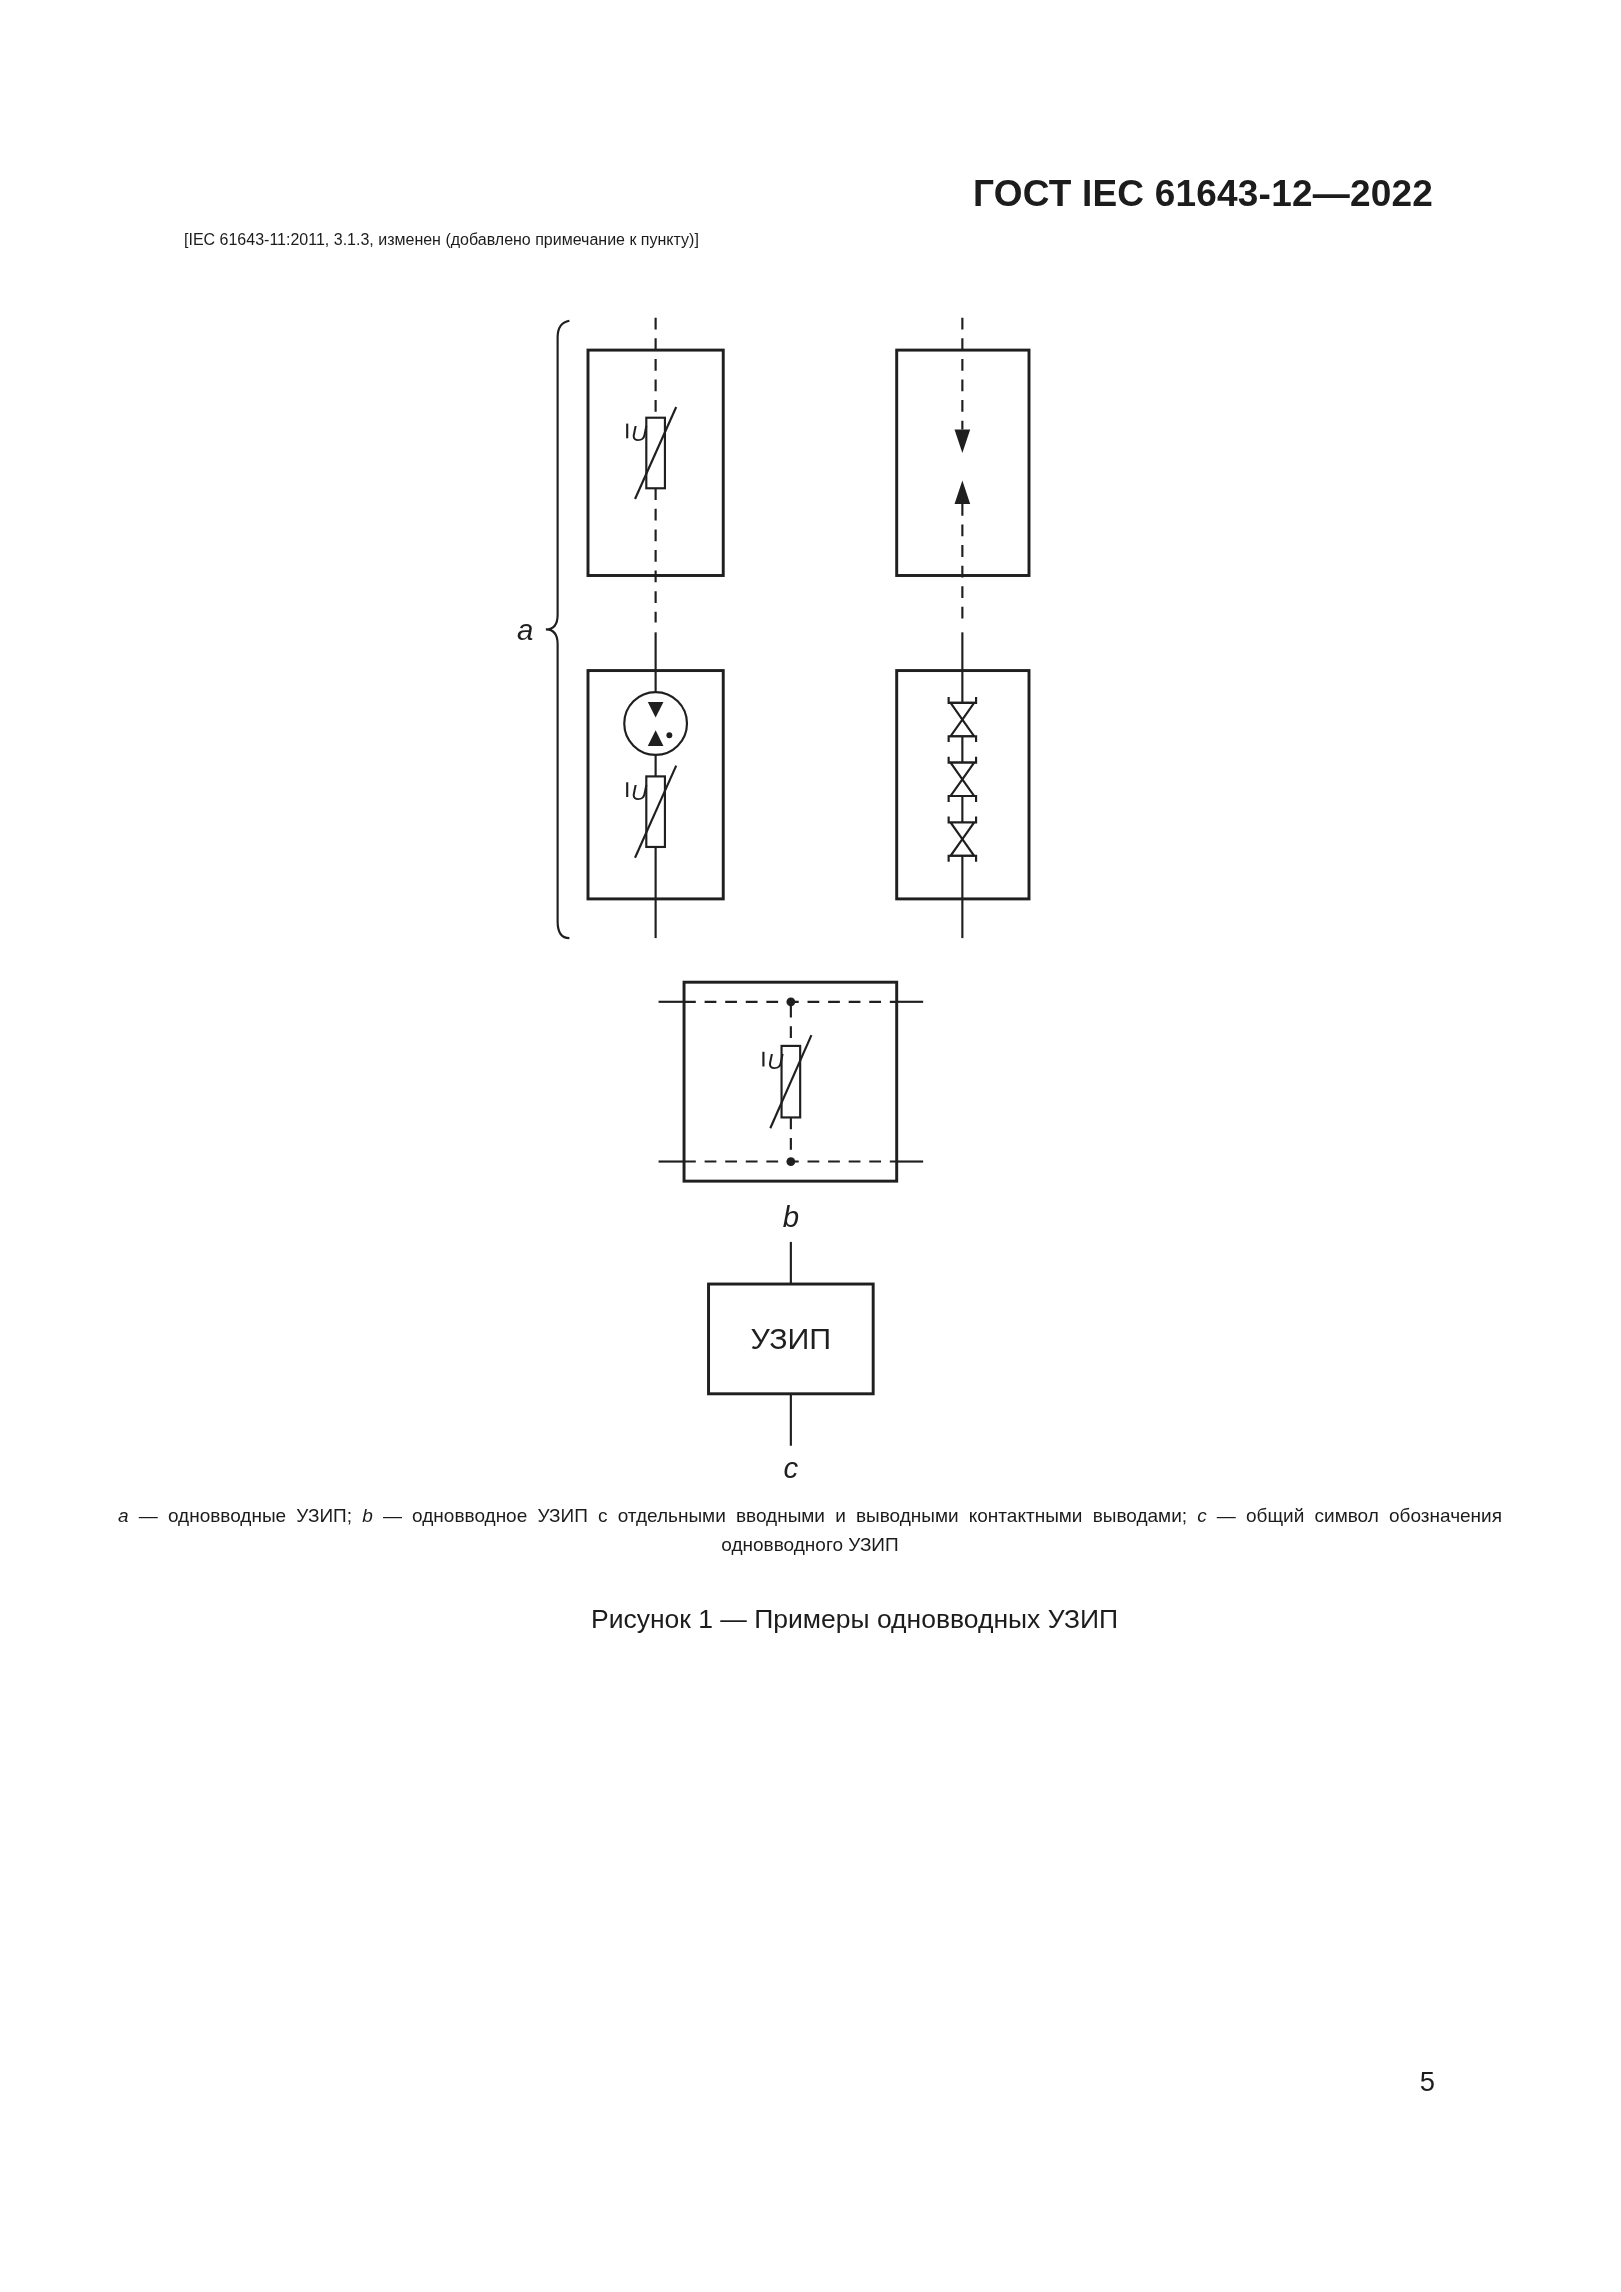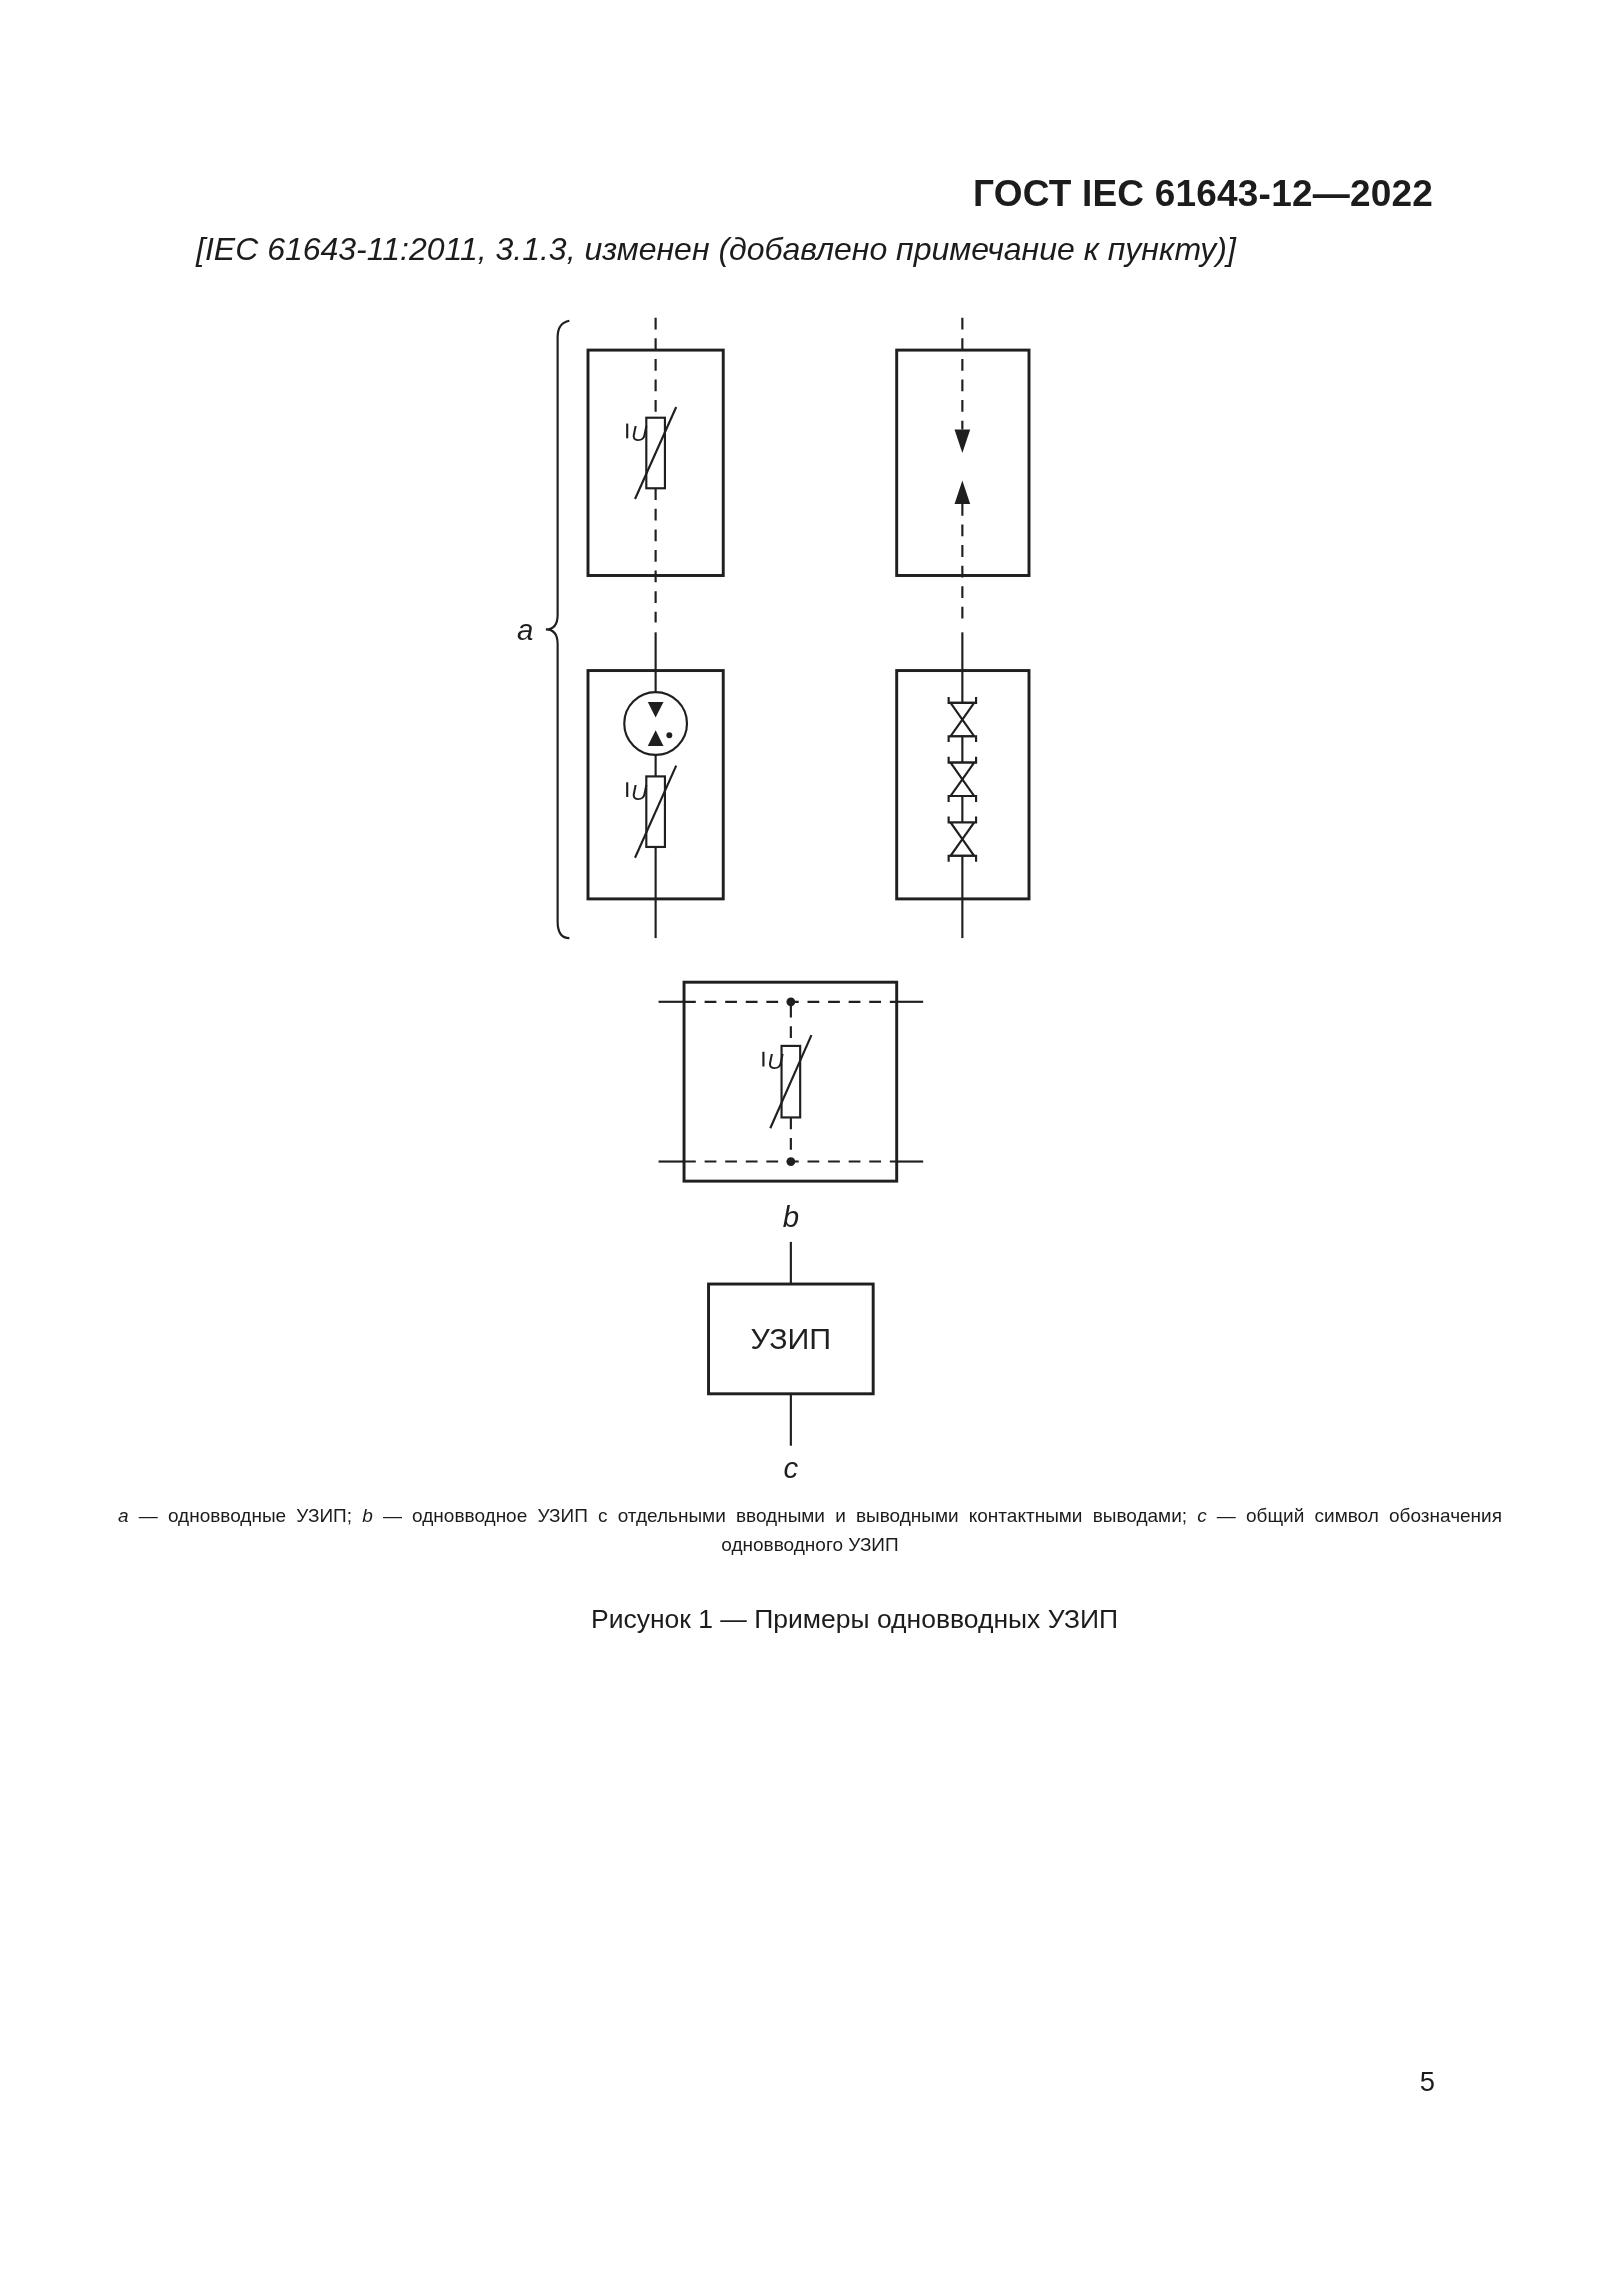--- a/index.html
+++ b/index.html
@@ -10,23 +10,22 @@
     background:#ffffff;
     font-family:"Liberation Sans", sans-serif;
     color:#1c1c1c;
     overflow:hidden;
   }
   .header {
     position:absolute; top:145px; right:188px;
     font-size:37px; font-weight:bold; letter-spacing:0.2px;margin-top:28px;
   }
   .intro {
-    position:absolute; top:231px; left:196px;
-    font-size:32px;
-    font-style:italic;
+    position:absolute; top:231px; left:184px;
+    font-size:16px;
   }
   .figure-svg { position:absolute; left:441px; top:306px; }
   .caption {
     position:absolute; left:118px; top:1502px; width:1384px;
     font-size:19px; line-height:1.5;
     text-align:justify; text-align-last:center;
   }
   .caption .it { font-style:italic; }
   .fig-title {
     position:absolute; left:0; top:1604px; width:1621px;

